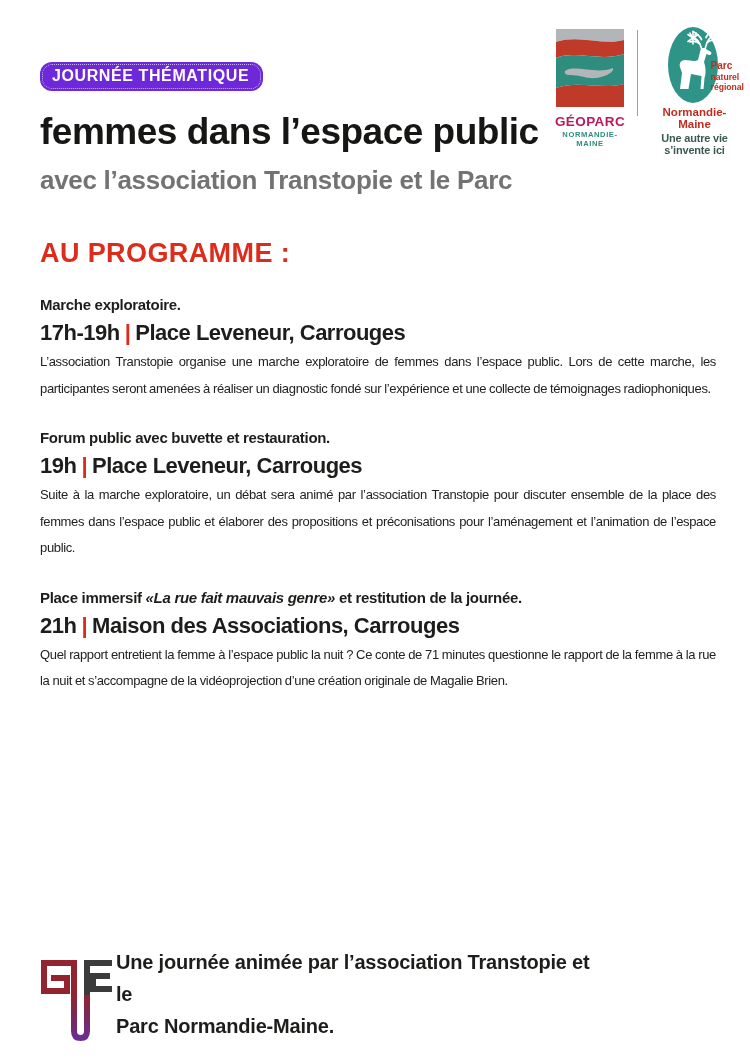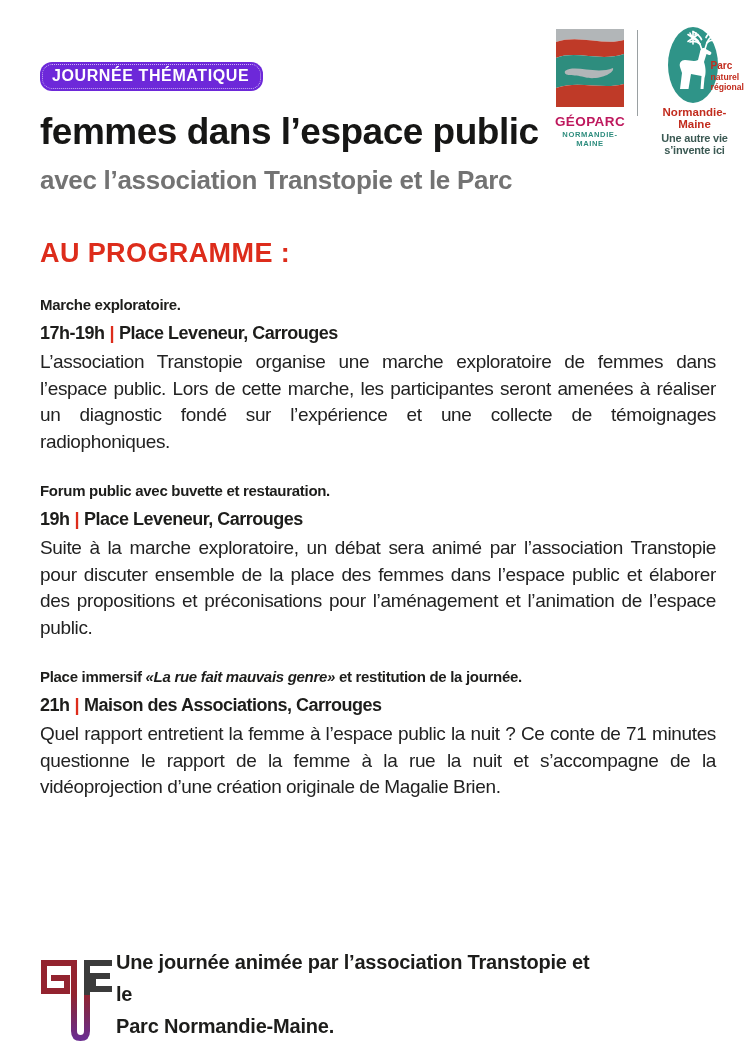--- a/index.html
+++ b/index.html
@@ -56,27 +56,27 @@
     font-weight: bold; letter-spacing: 0.4px; margin-top: 41px;
   }
 
   .event { margin-top: 22px; }
   .event-title {
     font-size: 15px; line-height: 28px; font-weight: bold;
     color: #1d1d1b; letter-spacing: -0.3px;
   }
   .event-title .quote { font-style: italic; }
   .event-when {
-    font-size: 18px; line-height: 28px; font-weight: bold;
+    font-size: 22px; line-height: 28px; font-weight: bold;
     color: #1d1d1b; letter-spacing: -0.5px;
   }
   .event-when .sep { color: #dd2c1b; padding: 0 5px; font-weight: bold; }
   .event-desc {
     margin-top: 2px;
-    font-size: 19px; line-height: 26.5px;
+    font-size: 13px; line-height: 26.5px;
     letter-spacing: -0.35px; word-spacing: -0.3px;
     text-align: justify; color: #222222;
   }
 
   
   .footer { position: absolute; left: 30px; top: 938px; width: 660px; }
   .transtopie-logo { position: absolute; left: 0; top: 4px; }
   .footer-text {
     position: absolute; left: 86px; top: 8px; width: 480px;
     font-size: 20px; line-height: 32px; font-weight: bold; color: #1d1d1b;

